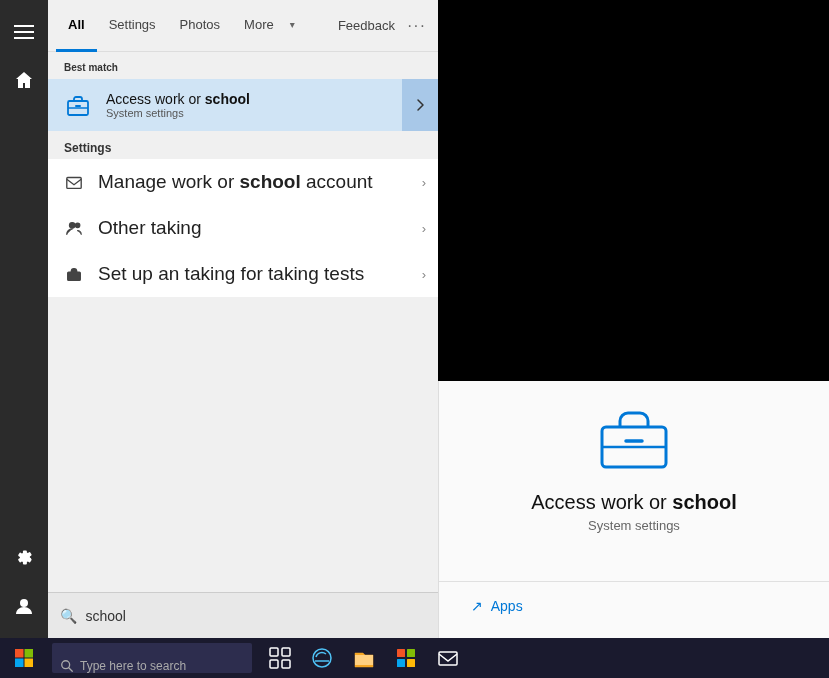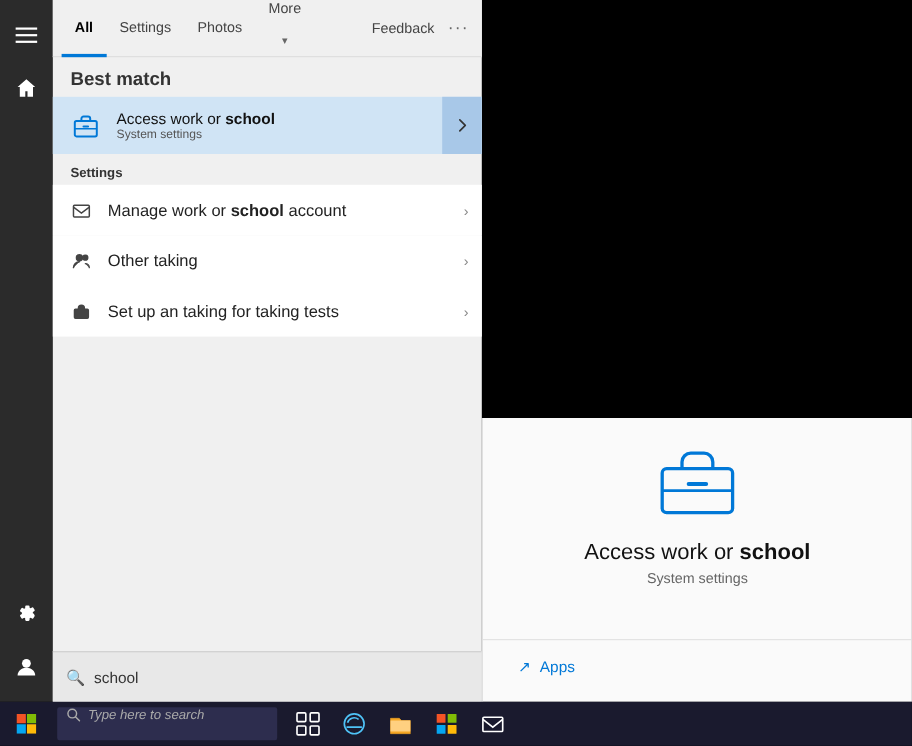--- a/index.html
+++ b/index.html
@@ -35,24 +35,23 @@
       width: 18px;
       height: 18px;
       fill: white;
     }
     .taskbar-search {
       width: 200px;
       height: 30px;
       background: #2d2d4e;
       border-radius: 2px;
       display: flex;
-      align-items: flex-start;
+      align-items: flex-end;
       padding: 0 8px;
       margin-left: 4px;
-      font-style: italic;
     }
     .taskbar-search svg {
       width: 14px;
       height: 14px;
       fill: #aaa;
       margin-right: 6px;
     }
     .taskbar-search-text {
       color: #aaa;
       font-size: 12px;
@@ -153,21 +152,20 @@
     }
     .tab.active {
       border-bottom: 3px solid #0078d7;
       color: #000;
       font-weight: 600;
     }
     .tab-more {
       display: flex;
       align-items: center;
       gap: 16px;
-      flex-direction: column;
     }
     .tab-more-chevron {
       font-size: 10px;
       color: #666;
     }
     .tab-feedback {
       margin-left: auto;
       font-size: 13px;
       color: #444;
       cursor: pointer;
@@ -176,21 +174,21 @@
     .tab-ellipsis {
       font-size: 16px;
       color: #666;
       cursor: pointer;
       padding: 0 4px;
       letter-spacing: 1px;
     }
 
     
     .section-label {
-      font-size: 17px;
+      font-size: 10px;
       font-weight: 700;
       color: #333;
       padding: 10px 16px 6px;
       text-transform: none;
     }
 
     
     .best-match-item {
       display: flex;
       align-items: center;
@@ -267,21 +265,21 @@
       margin-right: 10px;
       flex-shrink: 0;
     }
     .setting-item-icon svg {
       width: 18px;
       height: 18px;
       fill: #444;
     }
     .setting-item-text {
       flex: 1;
-      font-size: 15px;
+      font-size: 19px;
       color: #222;
     }
     .setting-item-text strong { font-weight: 700; }
     .setting-item-chevron {
       color: #888;
       font-size: 13px;
     }
 
     
     .search-bar {

